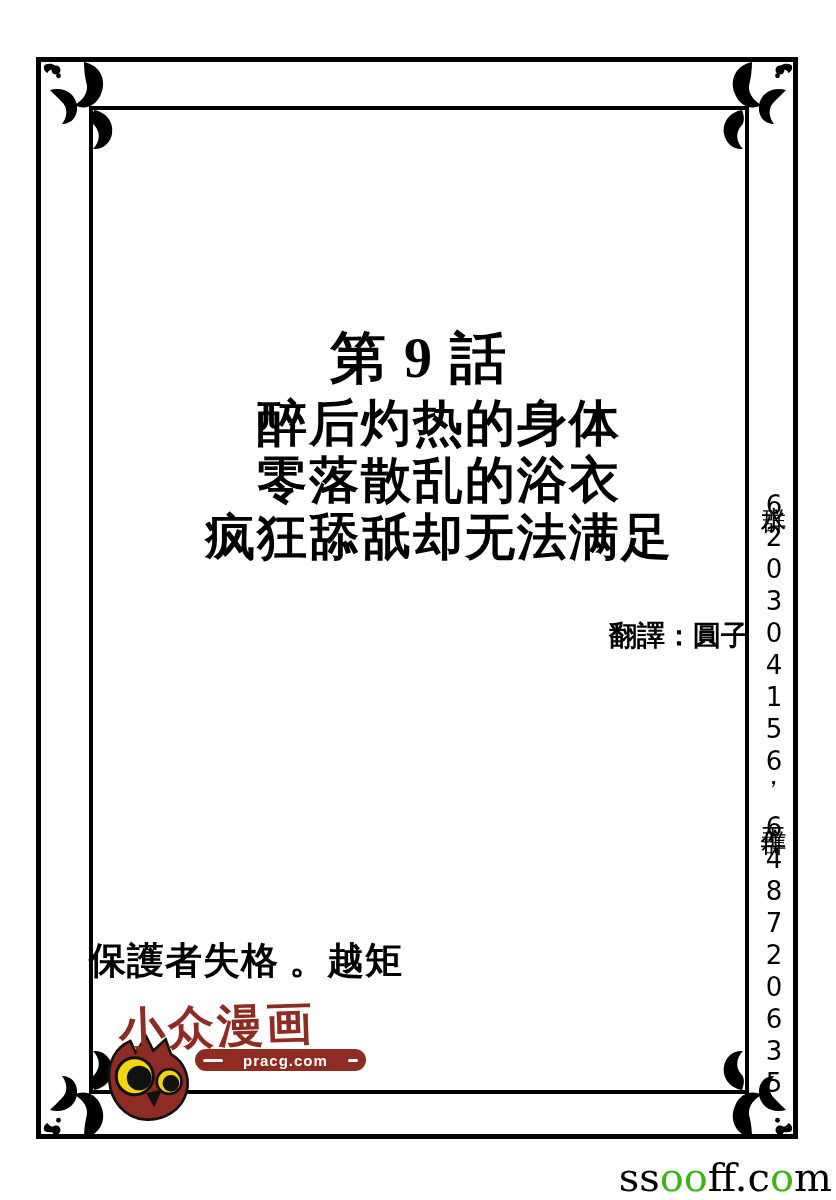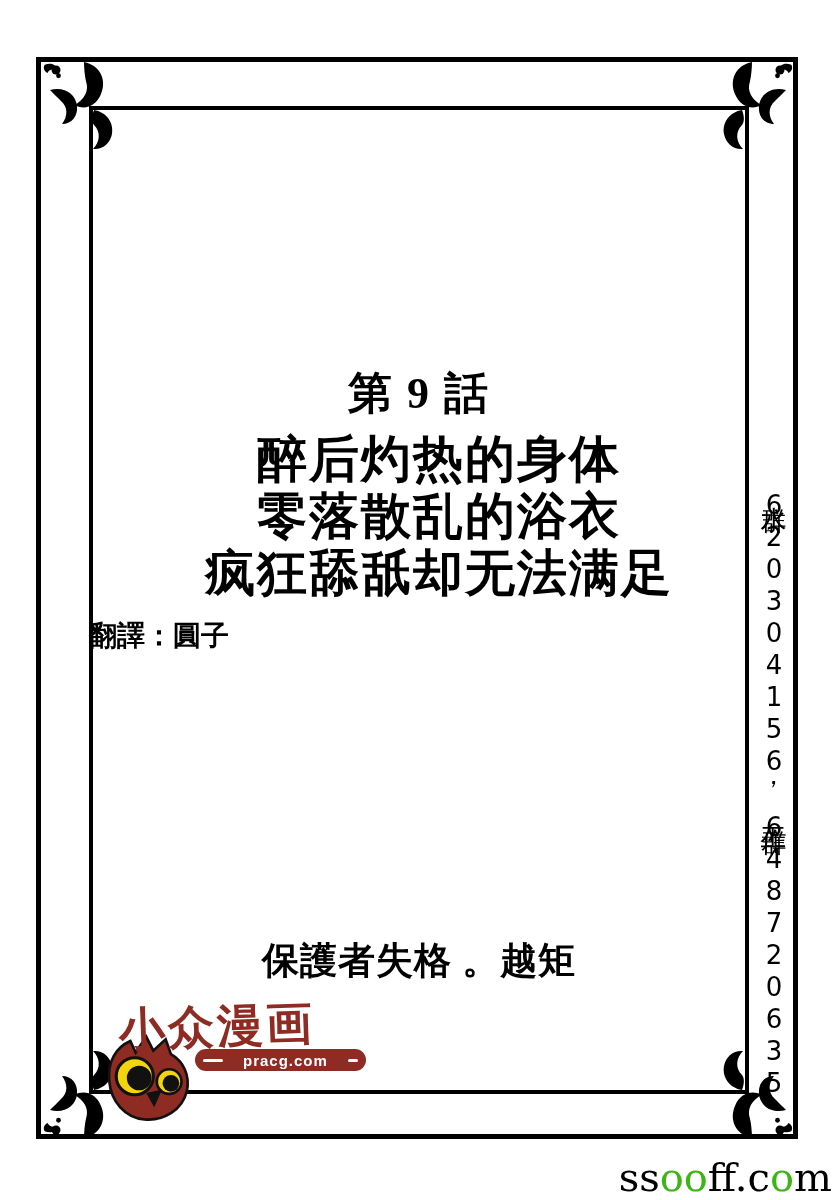--- a/index.html
+++ b/index.html
@@ -24,28 +24,28 @@
   .leafdot{position:absolute;width:22px;height:22px;}
   .leafdot.tl{left:42px;top:62px;}
   .leafdot.tr{left:772px;top:62px;transform:scaleX(-1);}
   .leafdot.bl{left:42px;top:1112px;transform:scaleY(-1);}
   .leafdot.br{left:772px;top:1112px;transform:scale(-1,-1);}
   
   .title-block{
     position:absolute;left:89px;top:327px;width:660px;text-align:center;
     font-weight:700;line-height:57px;
   }
-  .chapter-line{font-size:44px;line-height:62px;margin-bottom:6px;letter-spacing:2px;margin-top:36px;}
+  .chapter-line{font-size:56px;line-height:62px;margin-bottom:6px;letter-spacing:2px;}
   .title-line{font-size:50px;letter-spacing:2px;white-space:nowrap;padding-left:40px;}
   .credits-block{
-    position:absolute;left:89px;top:617px;width:660px;text-align:left;
+    position:absolute;left:89px;top:617px;width:660px;text-align:right;
     font-weight:700;font-size:28px;line-height:37px;
   }
   .footer-title{
-    position:absolute;left:89px;top:936px;width:660px;text-align:center;
+    position:absolute;left:89px;top:936px;width:660px;
     font-weight:700;font-size:37px;letter-spacing:1px;
   }
   
   .side-note{
     position:absolute;left:754px;top:486px;height:620px;
     writing-mode:vertical-rl;text-orientation:upright;
     font-family:"DejaVu Sans","Liberation Sans",sans-serif;
     font-size:26px;letter-spacing:2px;line-height:40px;
   }
   

